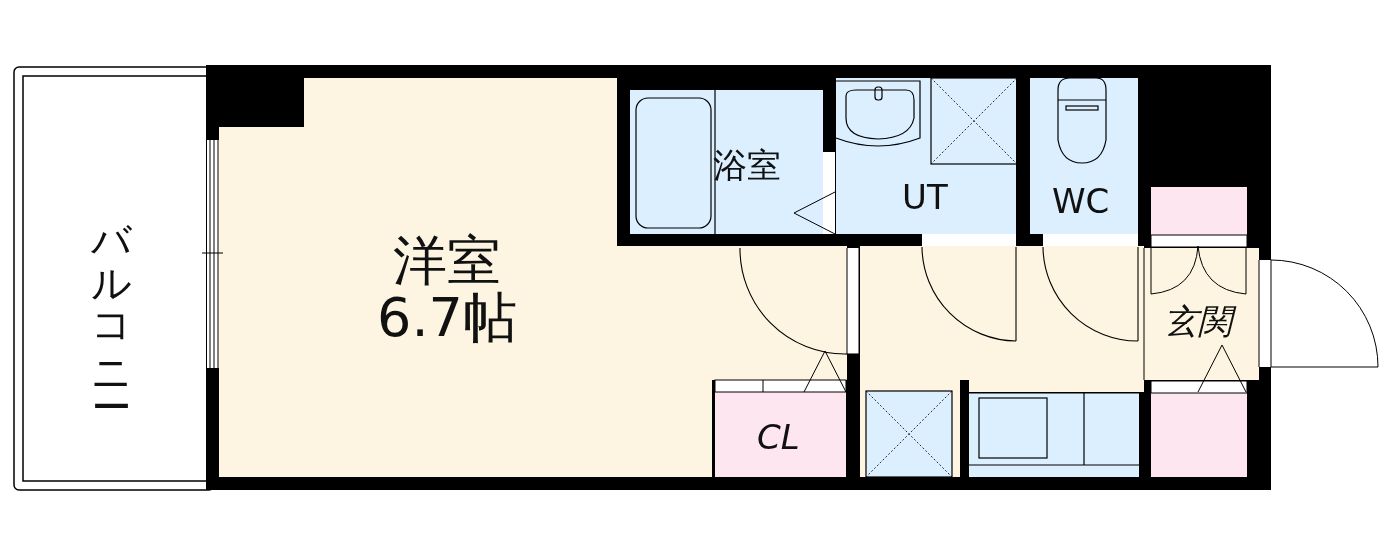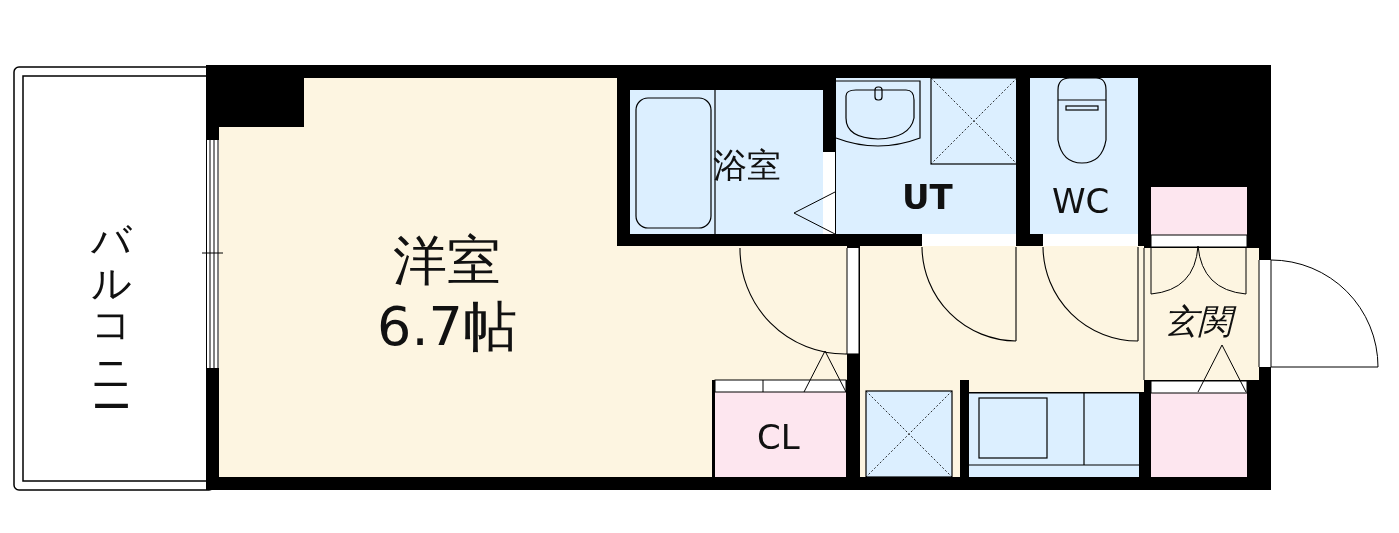--- a/index.html
+++ b/index.html
@@ -114,20 +114,20 @@
     <line x1="1259" y1="260" x2="1259" y2="367" stroke="#000" stroke-width="1"></line>
     <line x1="1271" y1="260" x2="1271" y2="367" stroke="#000" stroke-width="1"></line>
     <path d="M1271,260 A107,107 0 0 1 1378,367 L1271,367" fill="none" stroke="#000" stroke-width="1"></path>
   </g>
 </svg>
 
 <div class="lbl lbl-vert" style="left:92px; top:196px;">バルコニー</div>
 
 <div class="lbl lbl-main" style="left:362px; top:234px; width:170px;">
   <div>洋室</div>
-  <div style="margin-top:12px;">6.7帖</div>
+  <div style="margin-top:3px;">6.7帖</div>
 </div>
 
 <div class="lbl lbl-room" style="left:713px; top:148px;">浴室</div>
-<div class="lbl lbl-room" style="left:902px; top:180px;font-weight:bold;">UT</div>
+<div class="lbl lbl-room" style="left:902px; top:180px;">UT</div>
 <div class="lbl lbl-room" style="left:1052px; top:184px;">WC</div>
-<div class="lbl lbl-room" style="left:757px; top:420px;">CL</div>
+<div class="lbl lbl-room" style="left:757px; top:420px;font-style:italic;">CL</div>
 <div class="lbl lbl-room" style="left:1164px; top:304px;font-style:italic;">玄関</div>
 
 </body></html>

